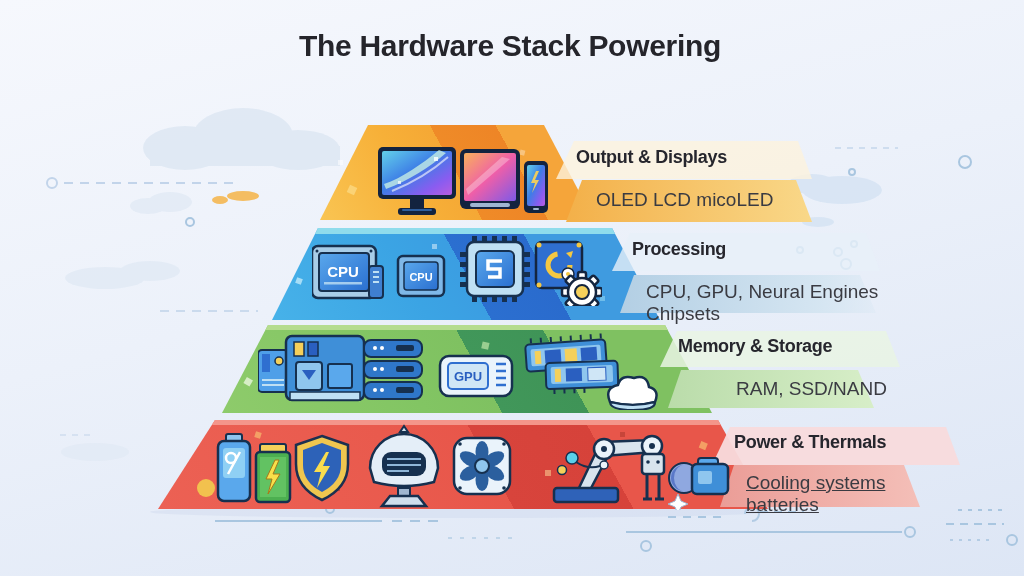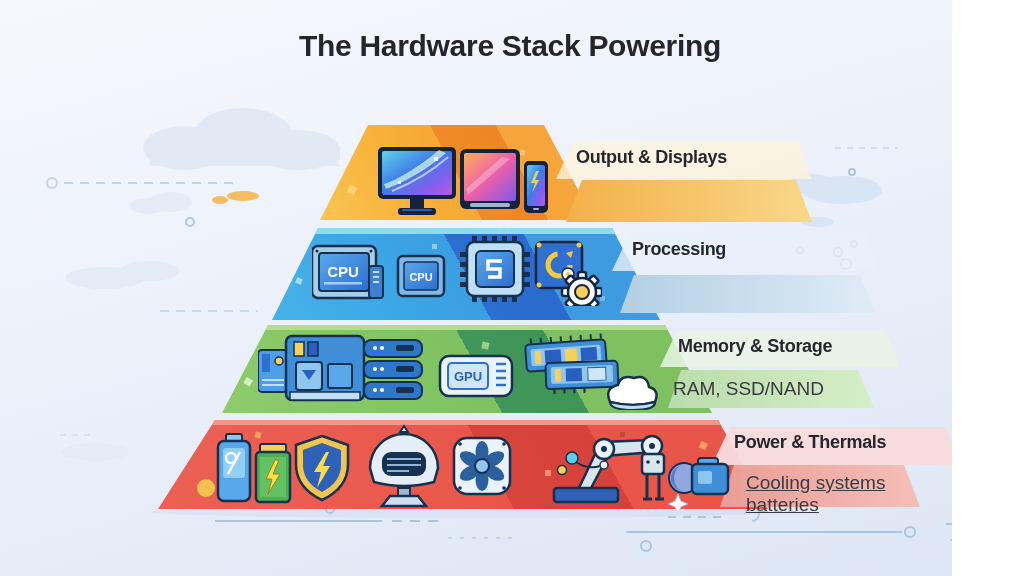--- a/index.html
+++ b/index.html
@@ -1,17 +1,17 @@
 <!DOCTYPE html>
 <html><head>
 <meta charset="utf-8">
 <style>
   html,body{margin:0;padding:0;}
   .stage{
-    position:relative;width:952px;height:576px;overflow:hidden;
+    position:relative;width:1024px;height:576px;overflow:hidden;
     font-family:"Liberation Sans","DejaVu Sans",sans-serif;
     background:linear-gradient(165deg,#f6f8fd 0%,#ecf1fa 45%,#dde6f5 100%);
   }
   .abs{position:absolute;}
   .title{
     left:0;top:26px;width:1020px;text-align:center;z-index:5;
     font-size:30px;font-weight:700;color:#25252b;line-height:39px;letter-spacing:-.3px;
   }
   
   .layer{position:absolute;z-index:2;}
@@ -36,21 +36,21 @@
   .hband-2{left:612px;top:233px;width:268px;height:38px;clip-path:polygon(18px 0,254px 0,268px 38px,0 38px);background:rgba(231,240,249,.8);}
   .hband-3{left:660px;top:331px;width:240px;height:36px;clip-path:polygon(17px 0,226px 0,240px 36px,0 36px);background:rgba(233,245,228,.85);}
   .hband-4{left:712px;top:427px;width:248px;height:38px;clip-path:polygon(18px 0,234px 0,248px 38px,0 38px);background:rgba(248,219,220,.95);}
   .sband-1{left:566px;top:180px;width:246px;height:42px;clip-path:polygon(16px 0,230px 0,246px 42px,0 42px);background:linear-gradient(90deg,#f3b049,#f9d889);}
   .sband-2{left:620px;top:275px;width:256px;height:38px;clip-path:polygon(14px 0,240px 0,256px 38px,0 38px);background:linear-gradient(90deg,#b3cfe4,#d6e6f2 80%,rgba(214,230,242,.3));}
   .sband-3{left:668px;top:370px;width:206px;height:38px;clip-path:polygon(13px 0,190px 0,206px 38px,0 38px);background:linear-gradient(90deg,#badcaa,#d7eec8);}
   .sband-4{left:720px;top:465px;width:200px;height:42px;clip-path:polygon(14px 0,184px 0,200px 42px,0 42px);background:linear-gradient(90deg,#eb9d97,#f4bfb8);}
   .heading{position:absolute;z-index:5;font-size:18px;font-weight:700;color:#26262d;letter-spacing:-.3px;white-space:nowrap;}
   .h1{left:576px;top:147px;} .h2{left:632px;top:239px;} .h3{left:678px;top:336px;} .h4{left:734px;top:432px;}
   .sub{position:absolute;z-index:5;font-size:19px;color:#3a3b42;line-height:22px;white-space:nowrap;}
-  .s1{left:596px;top:189px;} .s2{left:646px;top:281px;} .s3{left:673px;top:378px;text-align:center;} .s4{left:746px;top:472px;text-decoration:underline;}
+  .s1{left:596px;top:189px;} .s2{left:646px;top:281px;} .s3{left:736px;top:378px;text-align:center;} .s4{left:746px;top:472px;text-decoration:underline;}
   .icons{position:absolute;z-index:4;}
   .deco{position:absolute;left:0;top:0;z-index:1;}
   .confetti{position:absolute;left:0;top:0;z-index:3;pointer-events:none;}
 </style>
 </head>
 <body>
 
 <div class="stage">
 
   <svg class="deco" width="1024" height="576" aria-hidden="true">
@@ -152,20 +152,27 @@
   <div class="sband sband-1"></div>
   <div class="sband sband-2"></div>
   <div class="sband sband-3"></div>
   <div class="sband sband-4"></div>
 
   <div class="heading h1">Output &amp; Displays</div>
   <div class="heading h3">Memory &amp; Storage</div>
   <div class="heading h2">Processing</div>
   <div class="heading h4">Power &amp; Thermals</div>
 
+  <div class="sub s1">
+    <div>OLED LCD micoLED</div>
+  </div>
+  <div class="sub s2">
+    <div>CPU, GPU, Neural Engines</div>
+    <div>Chipsets</div>
+  </div>
   <div class="sub s3">
     <div>RAM, SSD/NAND</div>
   </div>
   <div class="sub s4">
     <div>Cooling systems</div>
     <div>batteries</div>
   </div>
 
   <svg class="icons" style="left:378px;top:145px" width="170" height="72" viewBox="0 0 170 72">
     <defs>

